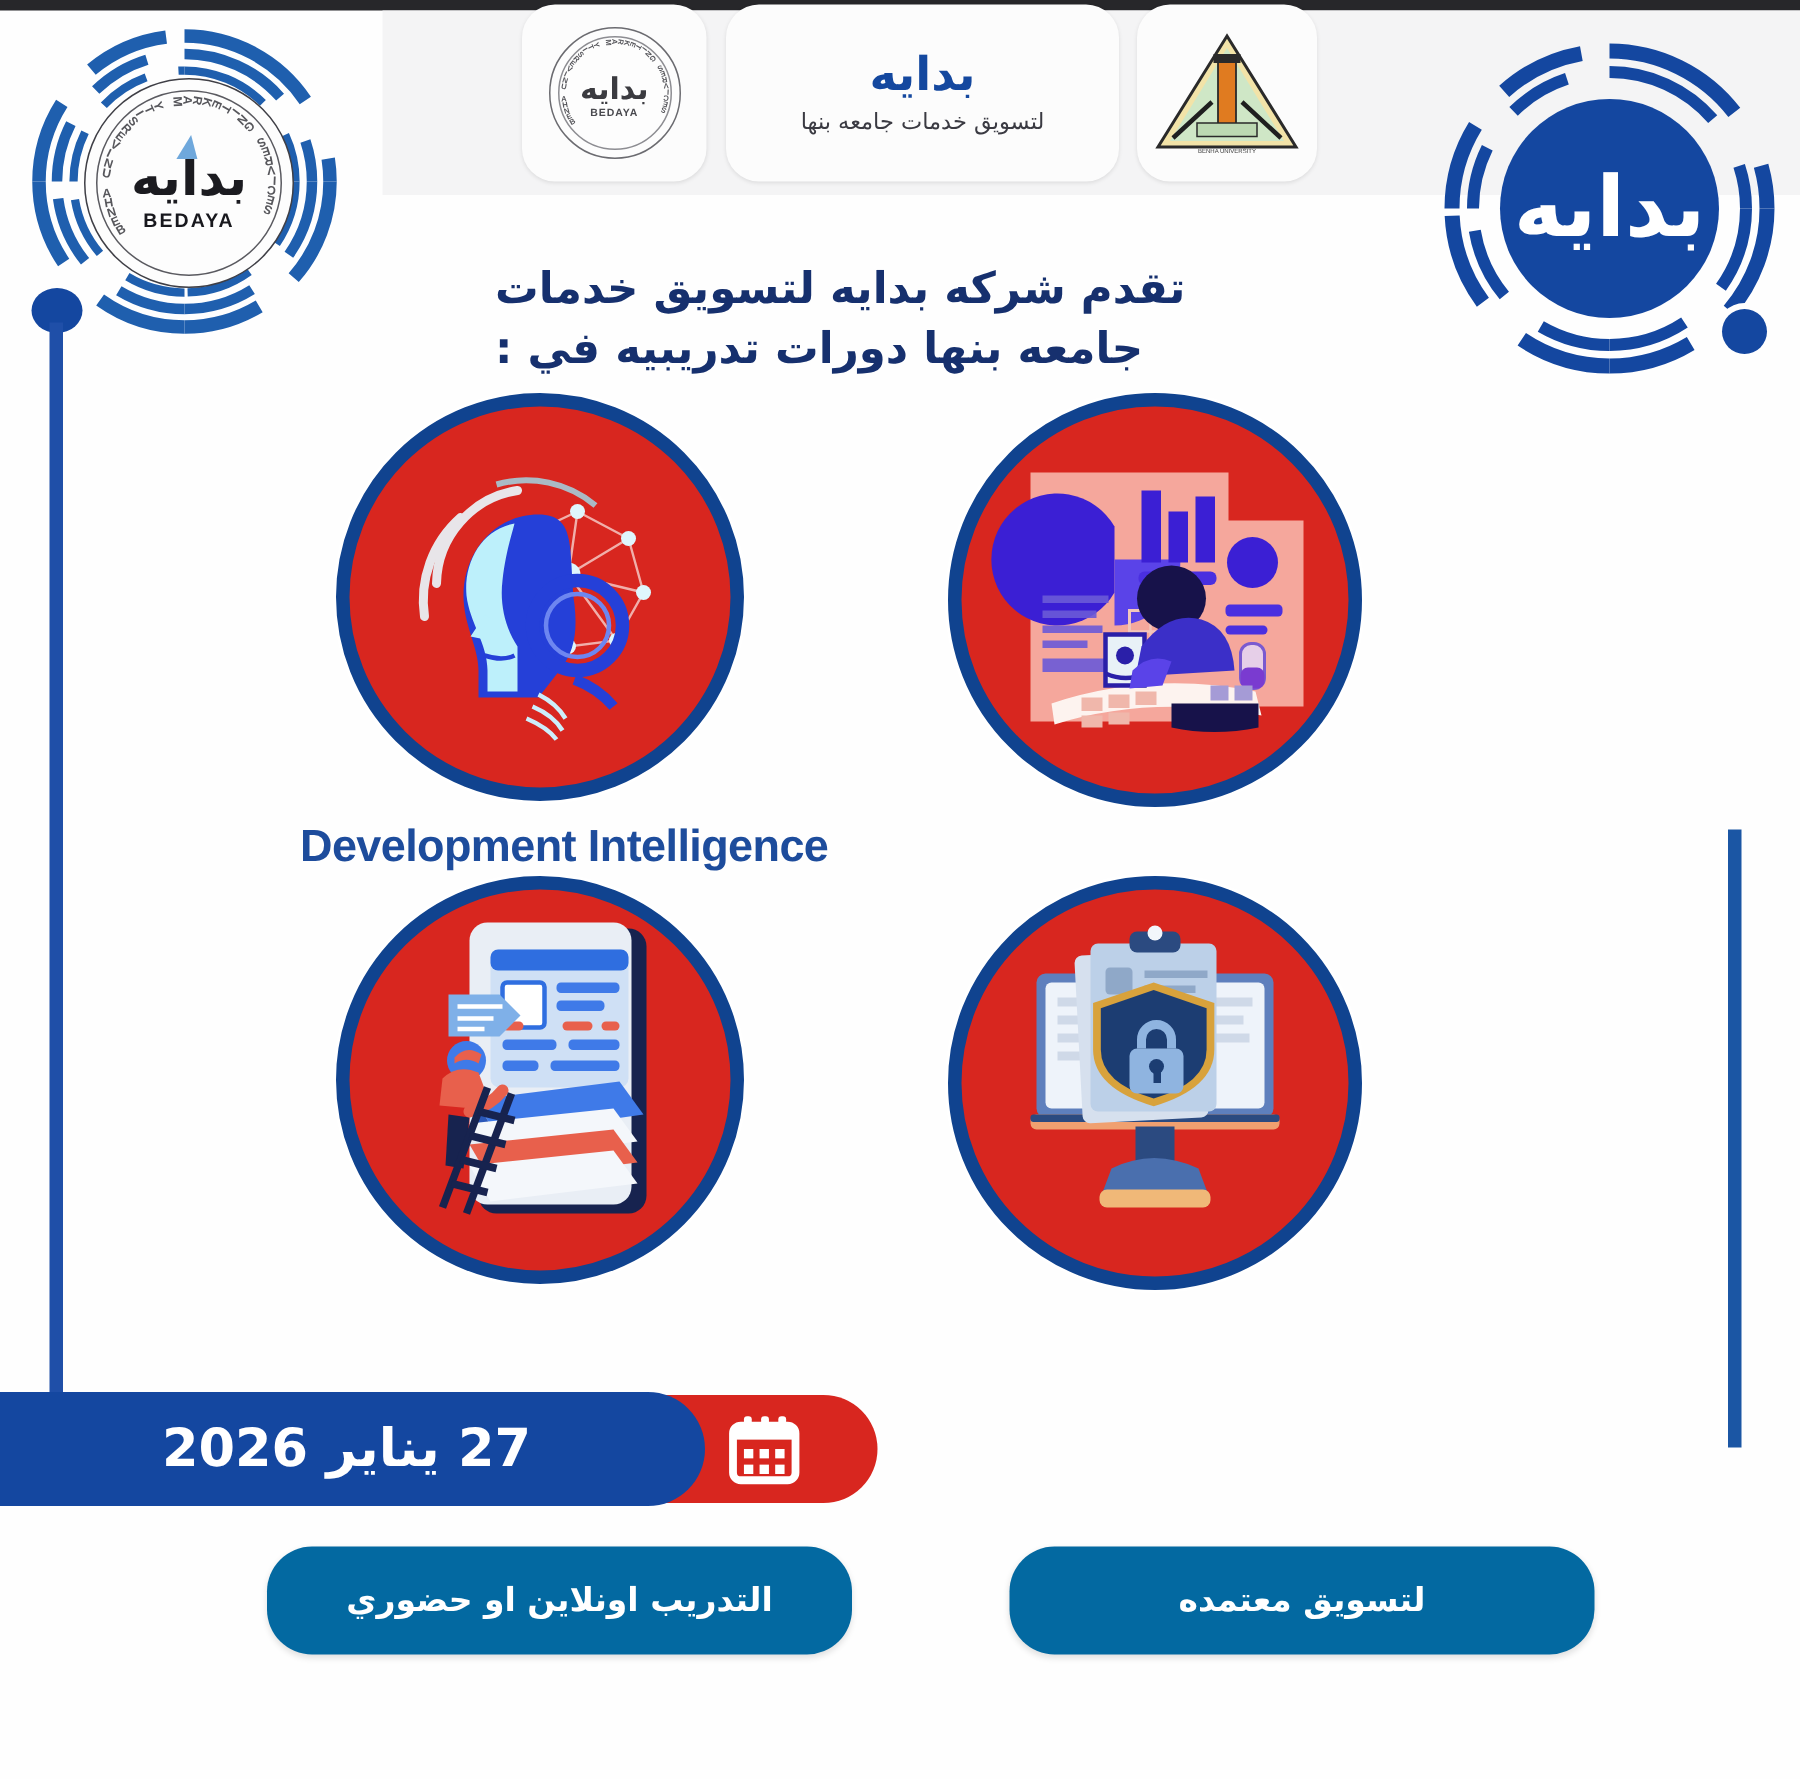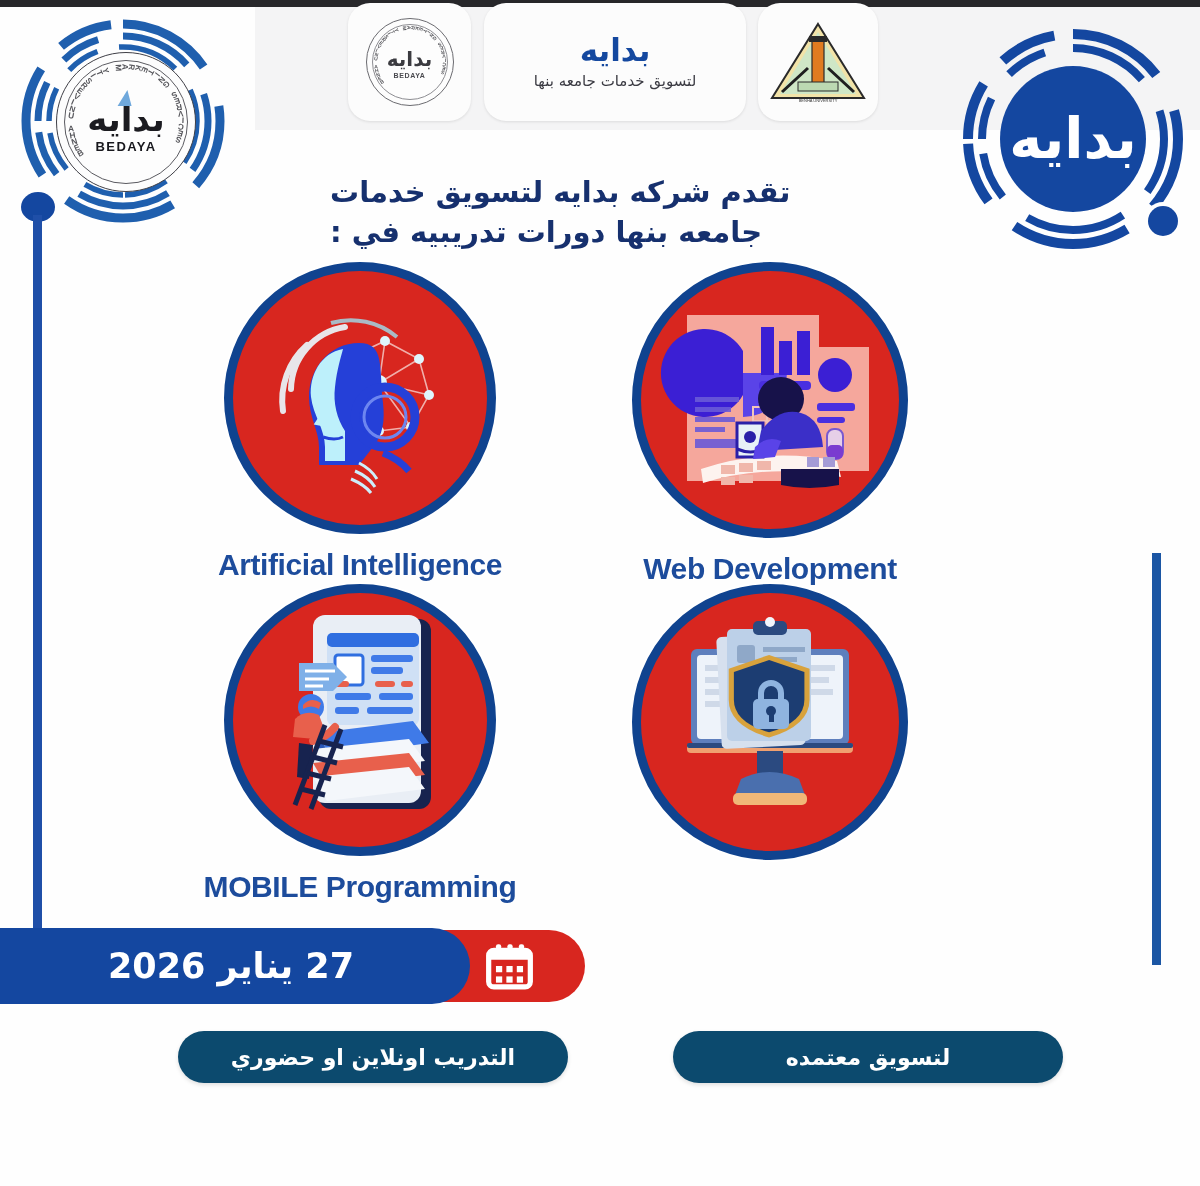--- a/index.html
+++ b/index.html
@@ -90,21 +90,21 @@
   
   .date-pill-red{position:absolute;left:370px;top:930px;width:215px;height:72px;background:#d8261f;
                  border-radius:36px;}
   .date-bar{position:absolute;left:-8px;top:928px;width:478px;height:76px;background:#1447a0;
             border-radius:0 40px 40px 0;display:flex;align-items:center;justify-content:center;}
   .date-txt{color:#ffffff;font-size:35px;font-weight:bold;direction:rtl;
             font-family:"DejaVu Sans",sans-serif;letter-spacing:.5px;}
   .cal-icon{position:absolute;left:484px;top:941px;width:51px;height:50px;}
 
   
-  .btn{position:absolute;height:52px;background:#0c4a6e;border-radius:30px;display:flex;
+  .btn{position:absolute;height:72px;background:#0369a1;border-radius:30px;display:flex;
        align-items:center;justify-content:center;color:#fff;font-weight:bold;font-size:22px;
        direction:rtl;font-family:"DejaVu Sans",sans-serif;box-shadow:0 2px 4px rgba(0,0,0,.12);}
   .btn-a{left:178px;top:1031px;width:390px;}
   .btn-b{left:673px;top:1031px;width:390px;}
 </style>
 </head>
 <body>
 
 <div class="poster">
 
@@ -292,21 +292,21 @@
           <circle cx="152" cy="146" r="30" fill="none" stroke="#2540d8" stroke-width="9"></circle>
           <circle cx="152" cy="146" r="21" fill="none" stroke="#6d86f0" stroke-width="3"></circle>
           <path d="M150 182 q16 6 26 18" stroke="#2540d8" stroke-width="7" fill="none"></path>
           <g stroke="#cdeefb" stroke-width="3" fill="none">
             <path d="M126 192 q12 6 18 16"></path>
               <path d="M122 200 q14 6 20 16"></path>
               <path d="M118 208 q14 6 20 14"></path>
           </g>
         </svg>
       </div>
-      <div class="c-label">Artificial Intelligence</div>
+      <div class="c-label">Development Intelligence</div>
     </div>
 
     <div class="course c-web">
       <div class="disc">
         <svg viewBox="0 0 258 258" width="258" height="258">
           <rect x="46" y="44" width="132" height="166" fill="#f5a79c"></rect>
           <rect x="168" y="76" width="60" height="124" fill="#f5a79c"></rect>
           <path d="M110 118 A44 44 0 1 1 110 74 Z" fill="#3b1fd4" transform="translate(-8,6)"></path>
           <path d="M102 102 L146 102 A44 44 0 0 1 102 146 Z" fill="#5a43e8"></path>
           <g fill="#3b1fd4">
@@ -352,21 +352,20 @@
           <path d="M146 116 q-14 14 -22 22" stroke="#4a2fe0" stroke-width="2" fill="none"></path>
           <path d="M96 152 h26 v34 h-26 z" fill="#e8f1f7" stroke="#2a1fa8" stroke-width="3"></path>
           <circle cx="109" cy="166" r="6" fill="#2a1fa8"></circle>
           <path d="M96 178 q14 6 26 0" stroke="#2a1fa8" stroke-width="3" fill="none"></path>
           <ellipse cx="140" cy="128" rx="23" ry="22" fill="#17124a"></ellipse>
           <path d="M120 160 q18 -24 40 -18 q20 6 22 34 l-66 4 z" fill="#3b2fc8"></path>
           <path d="M114 176 q12 -12 26 -6 l-6 16 -22 2 z" fill="#5a43e8"></path>
           <path d="M140 198 h58 v16 q-30 6 -58 0 z" fill="#17124a"></path>
         </svg>
       </div>
-      <div class="c-label">Web Development</div>
     </div>
 
     <div class="course c-mob">
       <div class="disc">
         <svg viewBox="0 0 254 254" width="254" height="254">
           <rect x="86" y="26" width="112" height="190" rx="12" fill="#17234f"></rect>
           <rect x="80" y="22" width="108" height="188" rx="12" fill="#e9eef5"></rect>
           <rect x="94" y="40" width="92" height="92" rx="6" fill="#cfe0f5"></rect>
           <rect x="94" y="40" width="92" height="14" rx="5" fill="#2f6ee0"></rect>
           <rect x="102" y="62" width="28" height="30" rx="3" fill="#ffffff" stroke="#2f6ee0" stroke-width="3"></rect>
@@ -401,21 +400,20 @@
           <g stroke="#17234f" stroke-width="5" fill="none">
             <path d="M62 212 L92 132"></path>
               <path d="M78 216 L108 136"></path>
             <path d="M68 196 L92 202"></path>
               <path d="M74 180 L98 186"></path>
             <path d="M80 164 L104 170"></path>
               <path d="M86 148 L110 154"></path>
           </g>
         </svg>
       </div>
-      <div class="c-label">MOBILE Programming</div>
     </div>
 
     <div class="course c-cyb">
       <div class="disc">
         <svg viewBox="0 0 258 258" width="258" height="258">
           <rect x="50" y="56" width="158" height="96" rx="6" fill="#5e7fbd"></rect>
           <rect x="56" y="62" width="146" height="84" rx="4" fill="#eef3fa"></rect>
           <g fill="#cfd9e8">
             <rect x="64" y="72" width="40" height="6"></rect>
               <rect x="64" y="84" width="32" height="6"></rect>

